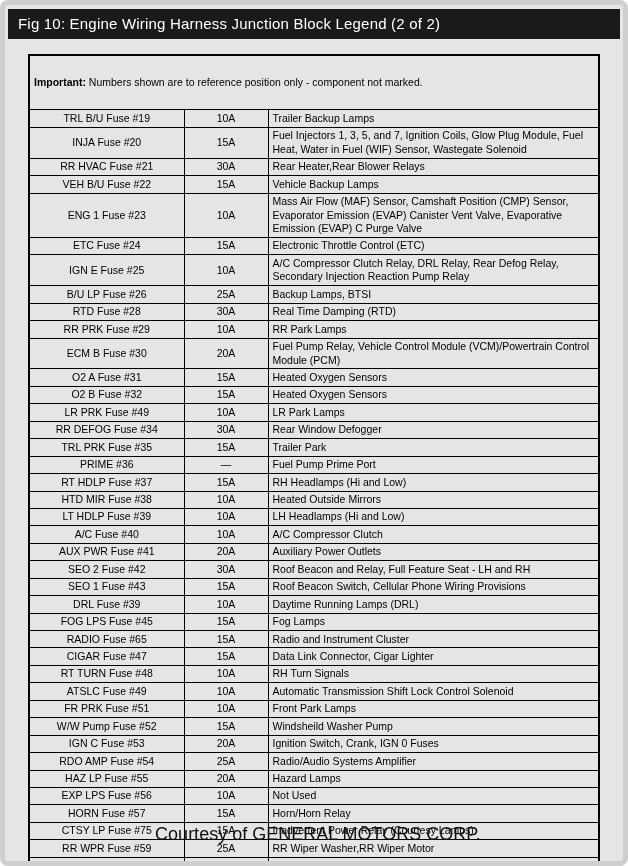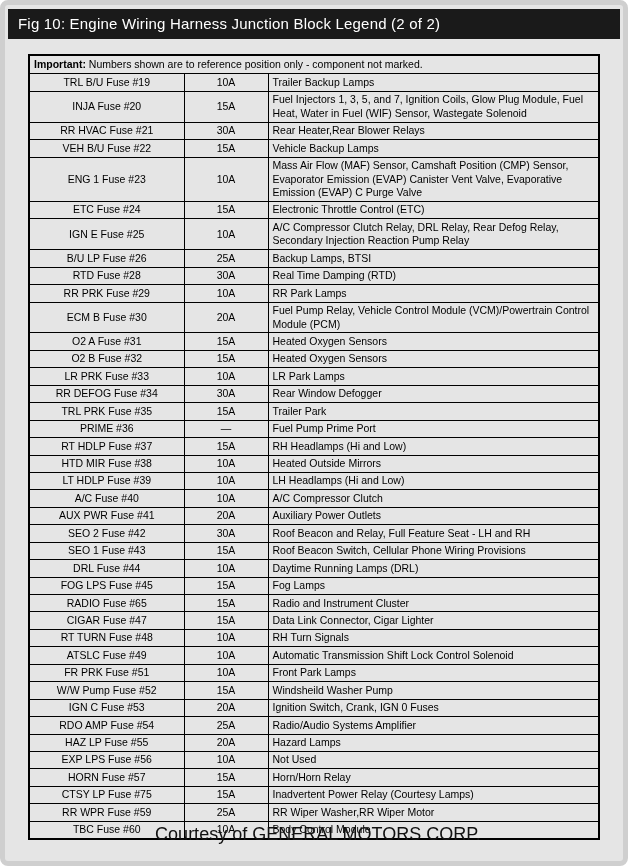--- a/index.html
+++ b/index.html
@@ -35,21 +35,21 @@
     border: 2px solid #000000;
   }
   table.fuse-table td {
     border: 1px solid #000000;
     padding: 1.5px 4px;
     line-height: 1.28;
     vertical-align: middle;
   }
   table.fuse-table td.note-cell {
     text-align: left;
-    padding: 2px 4px;
+    padding: 20px 4px;
   }
   table.fuse-table td.c-fuse,
   table.fuse-table td.c-amp {
     text-align: center;
   }
   table.fuse-table col.col-fuse { width: 155px; }
   table.fuse-table col.col-amp  { width: 84px; }
   .note-bold { font-weight: bold; }
   .courtesy {
     position: absolute;
@@ -141,21 +141,21 @@
           <td class="c-fuse">O2 A Fuse #31</td>
           <td class="c-amp">15A</td>
           <td class="c-desc">Heated Oxygen Sensors</td>
         </tr>
         <tr>
           <td class="c-fuse">O2 B Fuse #32</td>
           <td class="c-amp">15A</td>
           <td class="c-desc">Heated Oxygen Sensors</td>
         </tr>
         <tr>
-          <td class="c-fuse">LR PRK Fuse #33</td>
+          <td class="c-fuse">LR PRK Fuse #49</td>
           <td class="c-amp">10A</td>
           <td class="c-desc">LR Park Lamps</td>
         </tr>
         <tr>
           <td class="c-fuse">RR DEFOG Fuse #34</td>
           <td class="c-amp">30A</td>
           <td class="c-desc">Rear Window Defogger</td>
         </tr>
         <tr>
           <td class="c-fuse">TRL PRK Fuse #35</td>
@@ -196,21 +196,21 @@
           <td class="c-fuse">SEO 2 Fuse #42</td>
           <td class="c-amp">30A</td>
           <td class="c-desc">Roof Beacon and Relay, Full Feature Seat - LH and RH</td>
         </tr>
         <tr>
           <td class="c-fuse">SEO 1 Fuse #43</td>
           <td class="c-amp">15A</td>
           <td class="c-desc">Roof Beacon Switch, Cellular Phone Wiring Provisions</td>
         </tr>
         <tr>
-          <td class="c-fuse">DRL Fuse #44</td>
+          <td class="c-fuse">DRL Fuse #39</td>
           <td class="c-amp">10A</td>
           <td class="c-desc">Daytime Running Lamps (DRL)</td>
         </tr>
         <tr>
           <td class="c-fuse">FOG LPS Fuse #45</td>
           <td class="c-amp">15A</td>
           <td class="c-desc">Fog Lamps</td>
         </tr>
         <tr>
           <td class="c-fuse">RADIO Fuse #65</td>

